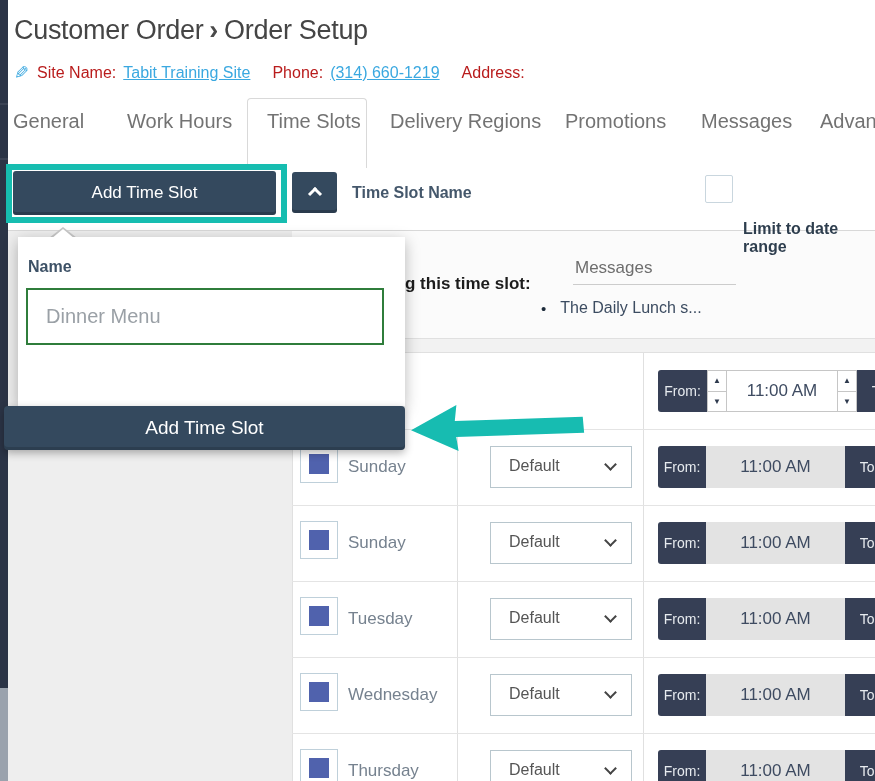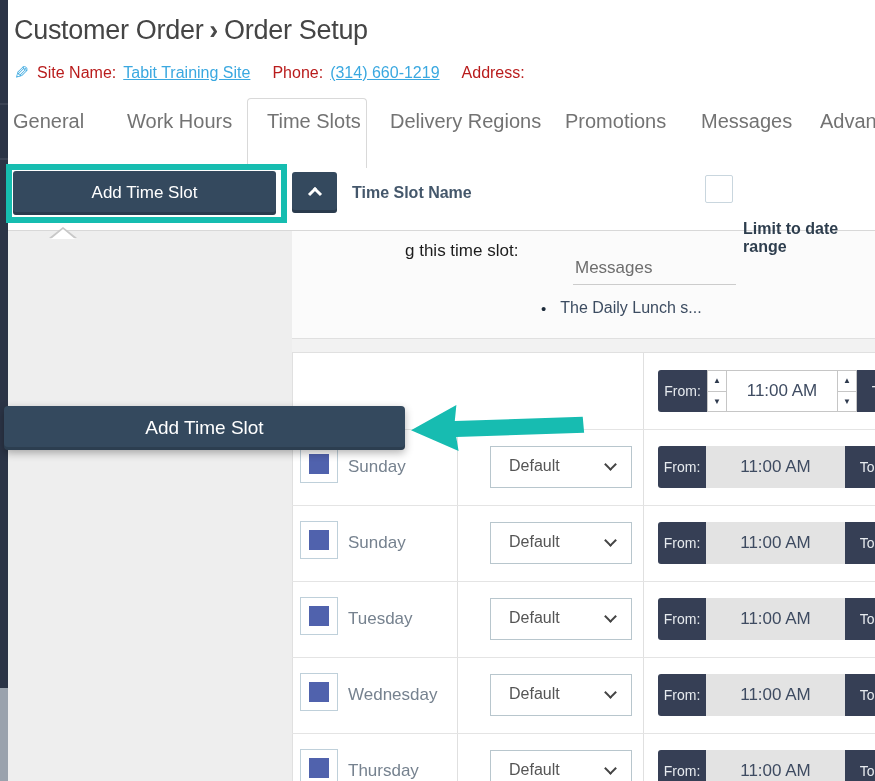--- a/index.html
+++ b/index.html
@@ -37,21 +37,21 @@
   .tsn-label { left:352px; top:184px; font-size:16px; font-weight:bold; color:#44576b; }
   .tsn-input { left:478px; top:172px; width:212px; height:42px; border:1px solid #cfcfcf; background:#fff;
       font-size:17px; color:#8f9aa3; padding-left:17px; font-family:"Liberation Sans", sans-serif; }
   .limit-chk { left:705px; top:175px; width:28px; height:28px; background:#fff; border:1px solid #c9d6de; border-radius:2px; cursor:pointer; }
   .limit-lbl { left:743px; top:180px; font-size:16px; font-weight:bold; color:#2e3e4e;margin-top:40px; }
 
   
   .gray-left { left:8px; top:231px; width:284px; height:550px; background:#eeeeee; }
   .usage-panel { left:292px; top:231px; width:583px; height:107px; background:#fbfbfb; }
   .collapse-band { left:292px; top:338px; width:583px; height:15px; background:#f2f2f2; border-top:1px solid #e0e0e0; border-bottom:1px solid #e0e0e0; }
-  .usage-bold { left:405px; top:241px; font-size:17px; font-weight:normal; color:#1c1c1c; }
+  .usage-bold { left:405px; top:274px; font-size:17px; font-weight:bold; color:#1c1c1c; }
   .msg-header { left:575px; top:258px; font-size:17px; color:#6e6e6e; }
   .msg-underline { left:573px; top:284px; width:163px; height:1px; background:#ccc; }
   .msg-item { left:541px; top:299px; font-size:16px; color:#3c4c61; display:flex; gap:14px; align-items:center; }
   .msg-item .dot { font-size:15px; color:#1c2b3a; }
 
   
   .tbl-line-h { left:292px; width:583px; height:1px; background:#e4e4e4; }
   .tbl-line-v { width:1px; background:#e0e0e0; }
   .default-lbl { left:480px; top:381px; width:150px; text-align:right; font-size:17px; font-weight:bold; color:#2f2f2f; }
 
@@ -222,19 +222,23 @@
       <span class="val">Default</span>
       <span class="chev"></span>
     </div>
     <div class="abs dark-box" style="left:658px; top:750px; width:48px; border-radius:3px 0 0 3px">From:</div>
     <div class="abs time-field-gray" style="left:706px; top:750px; width:139px">11:00 AM</div>
     <div class="abs dark-box" style="left:845px; top:750px; width:48px">To:</div>
   </div>
 
   <div class="abs popup-caret-border"></div>
   <div class="abs popup-caret"></div>
+  <div class="abs popup-panel">
+    <span class="popup-name-lbl">Name</span>
+    <input class="popup-input" value="Dinner Menu" style="">
+  </div>
   <button class="abs btn-navy popup-btn">Add Time Slot</button>
 
   <svg class="abs arrow-svg" width="182" height="60" viewBox="0 0 182 60">
     <polygon points="6,30 52,6 50,22 178,21 179,37 51,38 53,52" fill="#17bcb1"></polygon>
   </svg>
 
 </div>
 
 </body></html>

